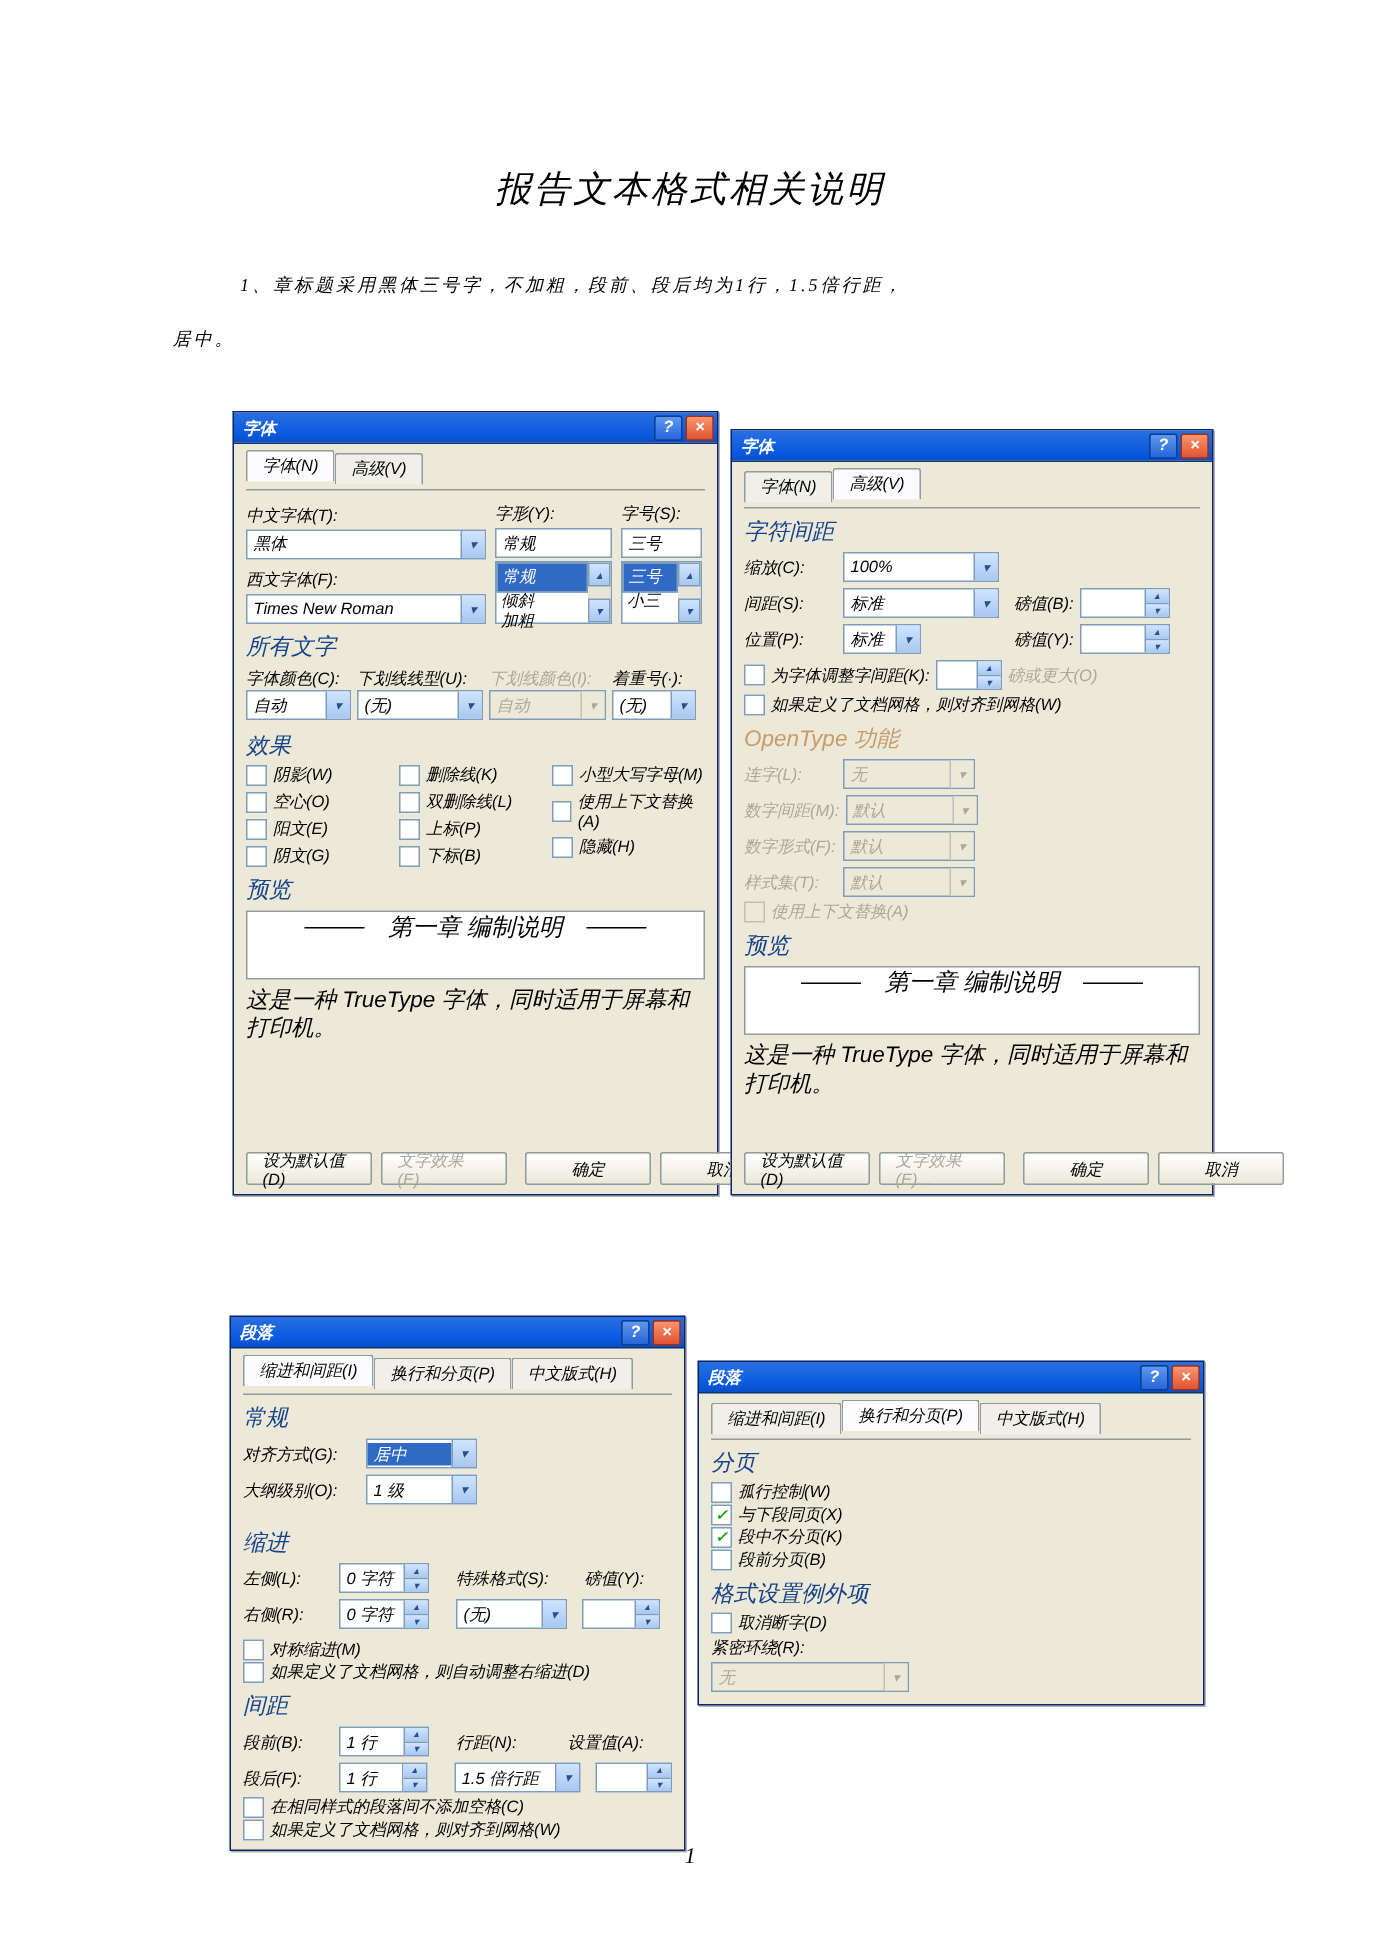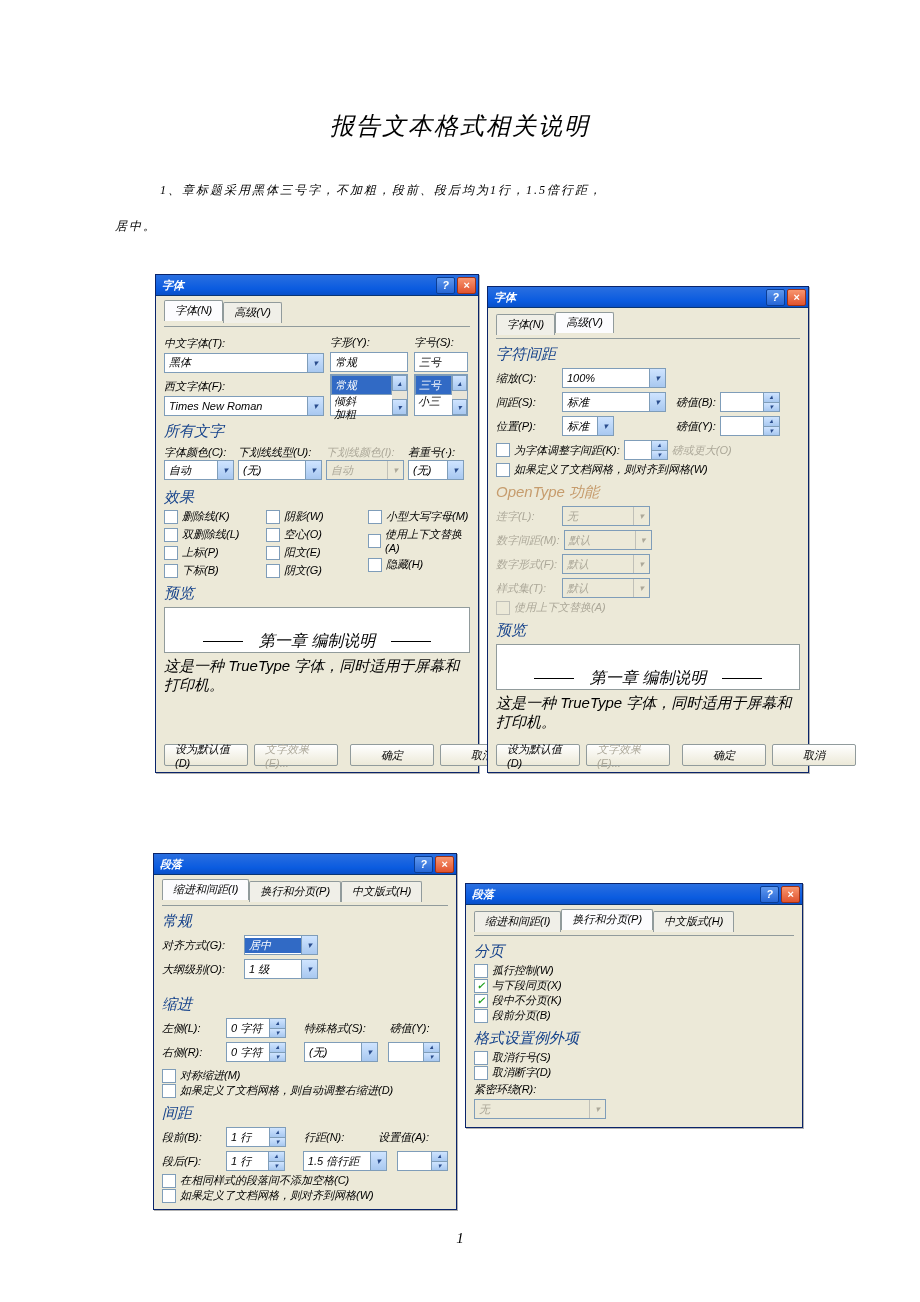--- a/index.html
+++ b/index.html
@@ -42,26 +42,26 @@
   .listbox .items { flex:1; }
   .listbox .li { padding:0 3px; line-height:13px; white-space:nowrap; overflow:hidden; }
   .listbox .li.sel { background:#316ac5; color:#fff; }
   .scroll { width:15px; background:#e8e5d8; display:flex; flex-direction:column; }
   .scroll div { height:14px; background:linear-gradient(#cfe4ff,#a8c8f0); border:1px solid #7f9db9; display:flex; align-items:center; justify-content:center; font-size:8px; color:#2a4d8d;}
   .scroll div:last-child{ margin-top:auto; }
   .chk { display:flex; align-items:center; gap:4px; font-size:11px; }
   .chk .box { width:12px; height:12px; border:1px solid #7f9db9; background:#fff; display:flex; align-items:center; justify-content:center; font-size:10px; color:#21a121; font-weight:bold; }
   .chk.dis { color:#aca899; }
   .chk.dis .box { background:#ece9d8; border-color:#c0c0b8;}
-  .preview-box { border:1px solid #919b9c; background:#fff; height:44px; display:flex; align-items:flex-end; justify-content:center; margin-top:2px; }
+  .preview-box { border:1px solid #919b9c; background:#fff; height:44px; display:flex; align-items:flex-start; justify-content:center; margin-top:2px; }
   .preview-inner { font-family:"SimHei",sans-serif; font-size:16px; border-bottom:1px solid #000; padding:0 6px; }
   .preview-line { display:flex; align-items:center; justify-content:center; gap:10px;}
   .preview-line .ln { height:1px; background:#000; }
   .note { font-size:15px; margin-top:4px; }
-  .btn-row { display:flex; gap:6px; align-items:flex-end; padding:6px 8px; }
+  .btn-row { display:flex; gap:6px; align-items:flex-end; padding:6px 8px;margin-top:24px; }
   .btn { height:20px; padding:0 10px; border:1px solid #919b9c; background:linear-gradient(#fff,#ece9d8); border-radius:2px; font-size:11px; display:flex; align-items:center; justify-content:center; min-width:62px; cursor:default;}
   .btn.dis { color:#aca899; }
   .eff-cols { display:flex; gap:0; }
   .eff-col { flex:1; display:flex; flex-direction:column; gap:3px; }
   .grid3 { display:flex; gap:6px; }
   .grid3 > div { display:flex; flex-direction:column; gap:2px; }
   .fld-lbl { font-size:11px; }
   .page-number { position:absolute; bottom:55px; left:0; right:0; text-align:center; font-size:15px; font-family:"Times New Roman",serif; }
 </style>
 </head>
@@ -164,51 +164,51 @@
                 <span class="arr">▾</span>
               </div>
           </div>
         </div>
 
         <div class="grp-label">效果</div>
         <div class="eff-cols">
           <div class="eff-col">
             <label class="chk">
                 <span class="box"></span>
+                <span>阴影(W)</span>
+              </label>
+            <label class="chk">
+                <span class="box"></span>
+                <span>空心(O)</span>
+              </label>
+            <label class="chk">
+                <span class="box"></span>
+                <span>阳文(E)</span>
+              </label>
+            <label class="chk">
+                <span class="box"></span>
+                <span>阴文(G)</span>
+              </label>
+          </div>
+          <div class="eff-col">
+            <label class="chk">
+                <span class="box"></span>
                 <span>删除线(K)</span>
               </label>
             <label class="chk">
                 <span class="box"></span>
                 <span>双删除线(L)</span>
               </label>
             <label class="chk">
                 <span class="box"></span>
                 <span>上标(P)</span>
               </label>
             <label class="chk">
                 <span class="box"></span>
                 <span>下标(B)</span>
-              </label>
-          </div>
-          <div class="eff-col">
-            <label class="chk">
-                <span class="box"></span>
-                <span>阴影(W)</span>
-              </label>
-            <label class="chk">
-                <span class="box"></span>
-                <span>空心(O)</span>
-              </label>
-            <label class="chk">
-                <span class="box"></span>
-                <span>阳文(E)</span>
-              </label>
-            <label class="chk">
-                <span class="box"></span>
-                <span>阴文(G)</span>
               </label>
           </div>
           <div class="eff-col">
             <label class="chk">
                 <span class="box"></span>
                 <span>小型大写字母(M)</span>
               </label>
             <label class="chk">
                 <span class="box"></span>
                 <span>使用上下文替换(A)</span>
@@ -514,24 +514,20 @@
             <span>段中不分页(K)</span>
           </label>
         <label class="chk">
             <span class="box"></span>
             <span>段前分页(B)</span>
           </label>
 
         <div class="grp-label">格式设置例外项</div>
         <label class="chk">
             <span class="box"></span>
-            <span>取消行号(S)</span>
-          </label>
-        <label class="chk">
-            <span class="box"></span>
             <span>取消断字(D)</span>
           </label>
 
         <div class="row" style="flex-direction:column; align-items:flex-start; gap:2px;">
           <span>紧密环绕(R):</span>
           <div class="sel dis" style="width:130px;">
               <span class="val">无</span>
               <span class="arr">▾</span>
             </div>
         </div>

